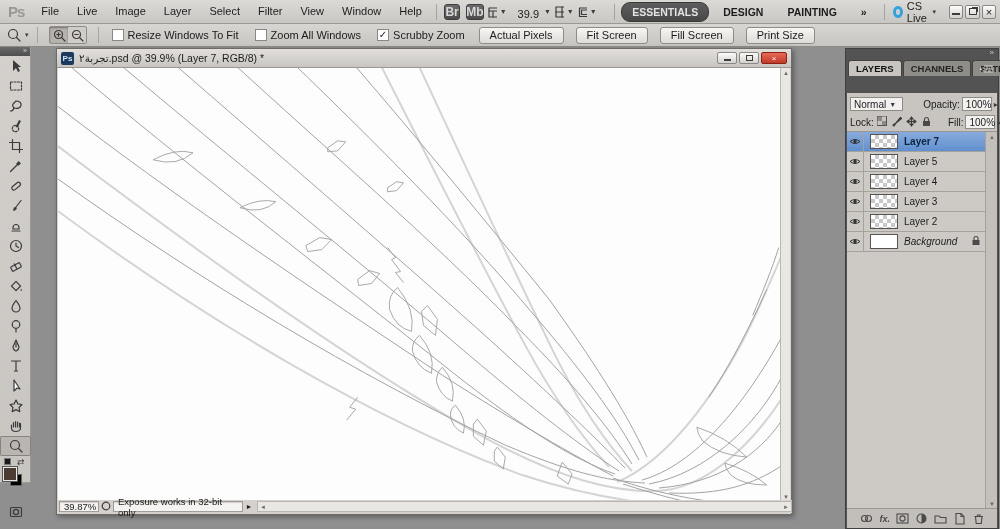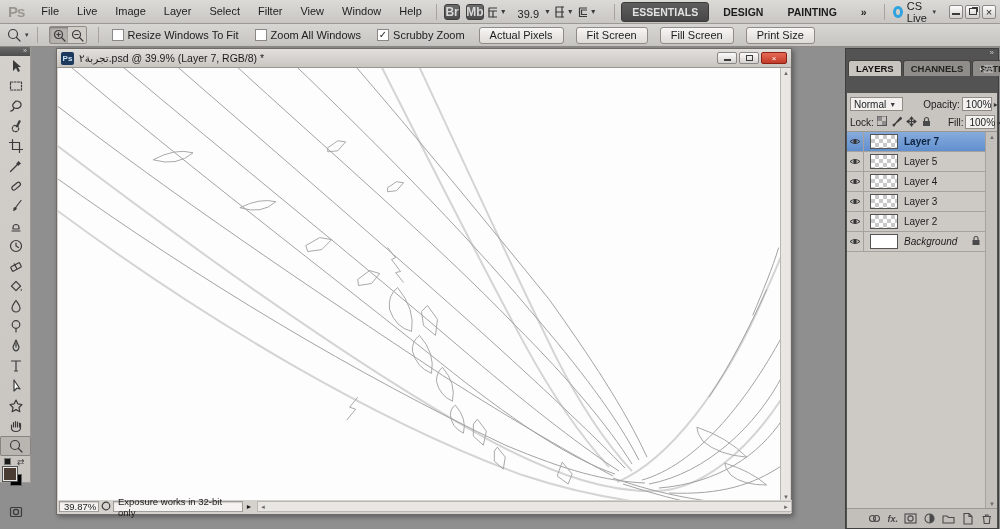--- a/index.html
+++ b/index.html
@@ -10,21 +10,21 @@
   
   .appbar{left:0;top:0;width:1000px;height:24px;background:linear-gradient(#dcdad6,#c9c7c3);
           border-bottom:1px solid #9c9995;display:flex;align-items:center;padding:0 4px}
   .pslogo{color:#9a9791;font-weight:bold;font-size:15px;letter-spacing:-1px;margin:0 8px 0 4px}
   .mitem{padding:0 9px;line-height:23px;cursor:default}
   .sep{width:1px;height:16px;background:#a7a4a0;margin:0 5px}
   .sqbtn{width:18px;height:16px;border-radius:3px;background:linear-gradient(#6b6b6b,#4c4c4c);
          color:#d8d8d8;font-size:12px;font-weight:bold;display:flex;align-items:center;justify-content:center;margin:0 3px;border:1px solid #3e3e3e}
   .caret{font-size:7px;color:#3c3c3c;margin:0 3px}
   .zoomlv{margin:4px 2px 0 8px}
-  .wsbtn{font-weight:bold;font-size:10.5px;padding:3px 10px;border-radius:3px;margin:0 2px}
+  .wsbtn{font-weight:bold;font-size:10.5px;padding:3px 10px;border-radius:9px;margin:0 2px}
   .wsbtn.on{background:linear-gradient(#5e5e5e,#474747);color:#e3e3e3;border:1px solid #3a3a3a}
   .winbtn{width:22px;height:14px;border:1px solid #8a8784;background:linear-gradient(#fdfdfd,#d2d0cc);
           border-radius:2px;display:flex;align-items:center;justify-content:center;font-size:9px;margin-left:2px}
   .cslive{display:flex;align-items:center;margin:0 8px 0 4px}
   .csring{width:12px;height:12px;border:3px solid #2fa3e0;border-radius:50%;margin-right:4px}
   
   .optbar{left:0;top:24px;width:1000px;height:23px;background:linear-gradient(#d8d6d2,#c7c5c1);
           border-bottom:1px solid #8f8c88;display:flex;align-items:center;padding:0 6px}
   .cb{display:flex;margin:4px 8px}
   .cbbox{width:12px;height:12px;background:#fff;border:1px solid #8a8784;margin-right:4px;
@@ -79,21 +79,21 @@
   .lrow.sel{background:linear-gradient(#88abdc,#6190cf);color:#0d2340;font-weight:bold}
   .eyebox{width:17px;height:20px;border-right:1px solid #a5a29e;display:flex;align-items:center;justify-content:center}
   .thumb{width:28px;height:15px;border:1px solid #555;margin:0 6px;
          background-image:linear-gradient(45deg,#c9c9c9 25%,transparent 25%,transparent 75%,#c9c9c9 75%),
                           linear-gradient(45deg,#c9c9c9 25%,#fff 25%,#fff 75%,#c9c9c9 75%);
          background-size:8px 8px;background-position:0 0,4px 4px}
   .thumb.white{background:#fff}
   .lname{font-size:10px}
   .lscroll{position:absolute;right:0;top:0;width:12px;height:377px;background:#c3c0bc;border-left:1px solid #a5a29e}
   .pfooter{position:absolute;left:0;bottom:0;width:150px;height:20px;background:#c2bfbb;border-top:1px solid #9a9793;
-           display:flex;align-items:center;justify-content:flex-end;padding-right:4px;gap:6px}
+           display:flex;align-items:center;justify-content:flex-end;padding-right:12px;gap:6px}
   .pfooter svg{width:13px;height:13px;stroke:#4a4a4a;fill:none;stroke-width:1.1}
   .fx{font-size:9px;font-style:italic;font-weight:bold;color:#4a4a4a}
 </style>
 </head>
 <body>
 
 <div class="abs appbar">
   <span class="pslogo">Ps</span>
   <span class="mitem">File</span>
   <span class="mitem">Live</span>

